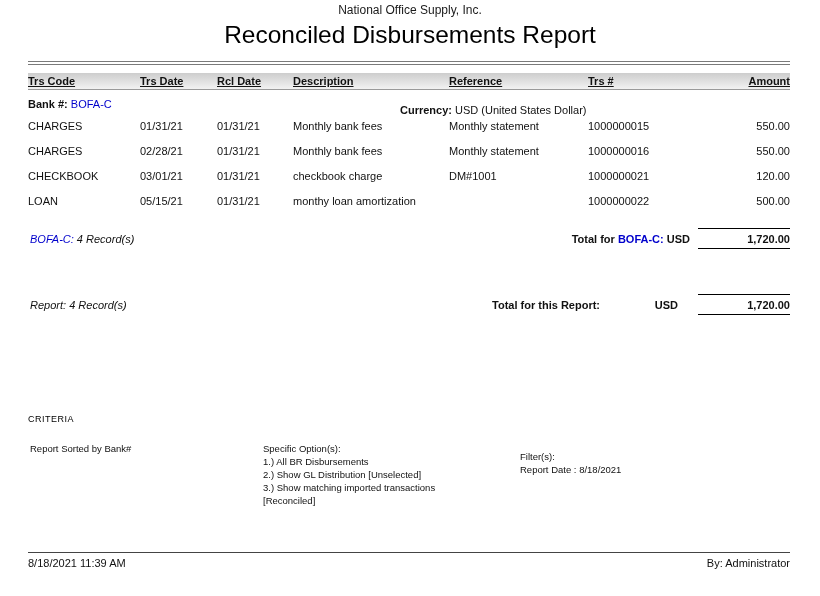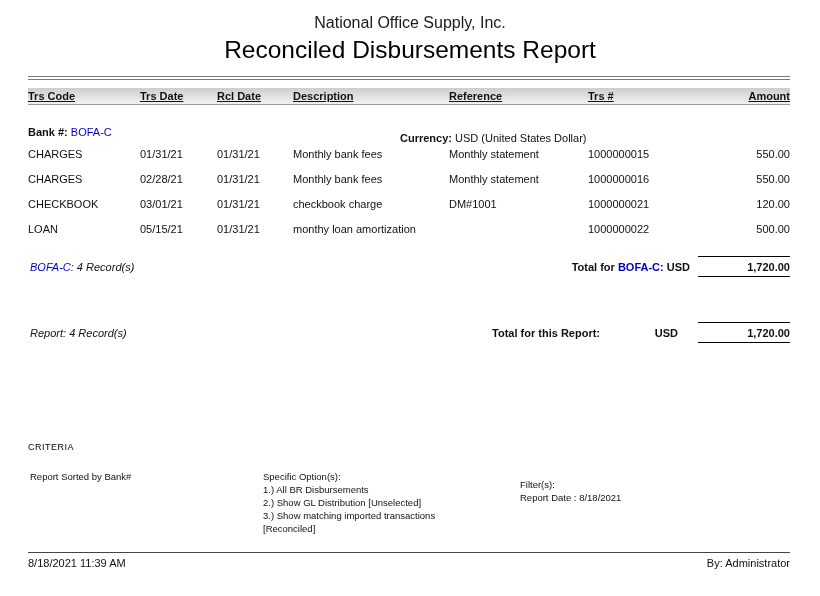--- a/index.html
+++ b/index.html
@@ -6,38 +6,38 @@
   html,body { background:#ffffff; }
   .page {
     position:relative;
     width:820px; height:596px;
     background:#ffffff;
     font-family:"Liberation Sans", sans-serif;
     font-size:11px;
     color:#111;
     overflow:hidden;
   }
-  .company { padding-top:14px; text-align:center; font-size:16px; color:#1a1a1a; }
+  .company { padding-top:3px; text-align:center; font-size:12px; color:#1a1a1a; }
   .title   { margin-top:4px; text-align:center; font-size:24.5px; font-weight:normal; color:#000; }
   .content { margin-left:28px; margin-right:30px; }
   .double-rule { margin-top:12px; height:4px; border-top:1px solid #7a7a7a; border-bottom:1px solid #7a7a7a; }
   .grid {
     display:grid;
     grid-template-columns:112px 77px 76px 156px 139px 110px 1fr;
   }
   .thead {
     margin-top:8px; height:17px;
     background:linear-gradient(to bottom,#cdcdcd,#f2f2f2);
     border-bottom:1px solid #9a9a9a;
     align-items:center;
     font-weight:bold;
   }
   .thead span { text-decoration:underline; }
   .th-amount { text-align:right; }
-  .bank-line { position:relative; margin-top:18px; height:18px; line-height:18px; }
+  .bank-line { position:relative; margin-top:5px; height:18px; line-height:18px; }
   .bold { font-weight:bold; }
   .italic { font-style:italic; }
   .blue { color:#0000cc; }
   .currency-group { position:absolute; left:372px; top:6px; }
   .row { padding-top:7px; min-height:25px; align-items:start; }
   .row-tall { min-height:38px; }
   .cell-amt { text-align:right; }
   .total-row { position:relative; height:22px; margin-top:2px; }
   .total-row .left-rec { position:absolute; left:2px; top:5px; }
   .bank-total-label { position:absolute; right:100px; top:5px; font-weight:bold; white-space:nowrap; }

